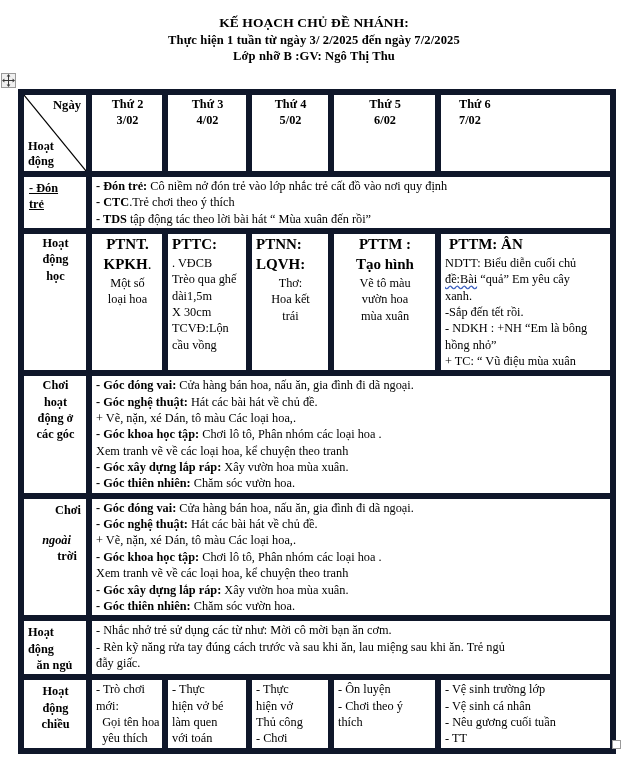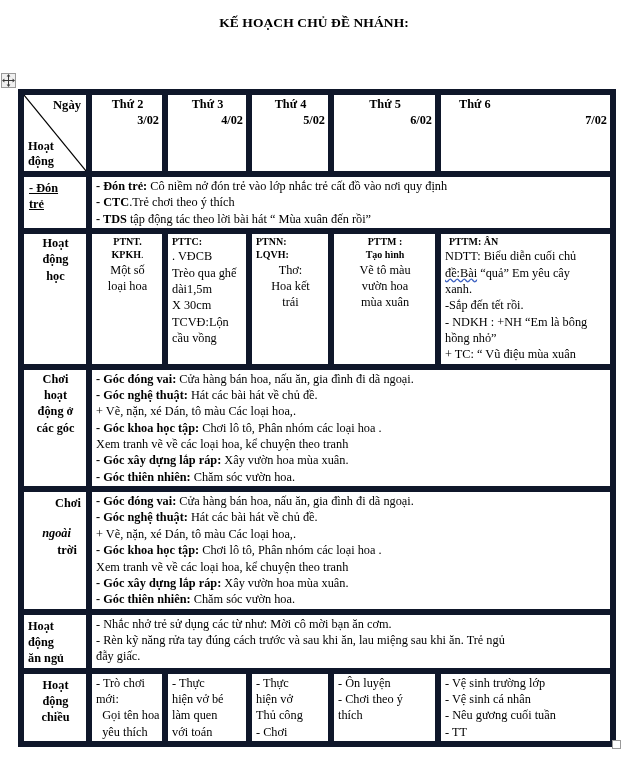--- a/index.html
+++ b/index.html
@@ -114,39 +114,41 @@
   }
 
   .day-head {
     text-align: center;
     font-weight: bold;
     vertical-align: top;
     padding-top: 3px;
     font-size: 12.6px;
     line-height: 1.38;
   }
-  .day-head .dnum { font-weight: bold; text-align: right; }
+  .day-head .dnum { font-weight: bold; }
 
   .b { font-weight: bold; }
   .ctr { text-align: center; }
   .rt  { text-align: right; }
 
   .grammar {
     text-decoration: underline wavy #3b5fc0;
     text-decoration-skip-ink: none;
   }
 
   .hd-cell { font-size: 12.3px; line-height: 1.36; }
-  .hd-cell .hd-t { font-weight: bold; font-size: 10px; }
+  .hd-cell .hd-t { font-weight: bold; font-size: 15px; }
 </style>
 </head>
 <body>
 
 <div class="doc-title">
   <div class="t-line underline">KẾ HOẠCH CHỦ ĐỀ NHÁNH:</div>
+  <div class="t-line sub">Thực hiện 1 tuần từ ngày 3/ 2/2025 đến ngày 7/2/2025</div>
+  <div class="t-line sub">Lớp nhỡ B :GV: Ngô Thị  Thu</div>
 </div>
 
 <div class="move-handle">
   <svg width="13" height="13" viewBox="0 0 13 13" aria-hidden="true">
     <g fill="#3a3a3a">
       <rect x="6" y="1" width="1" height="11"></rect>
       <rect x="1" y="6" width="11" height="1"></rect>
       <polygon points="6.5,0 4.6,2.4 8.4,2.4"></polygon>
       <polygon points="6.5,13 4.6,10.6 8.4,10.6"></polygon>
       <polygon points="0,6.5 2.4,4.6 2.4,8.4"></polygon>
@@ -296,21 +298,21 @@
       <div><span> Xem tranh vẽ về các loại hoa,  kể chuyện theo tranh</span></div>
       <div><span class="b">- Góc xây dựng lắp ráp:</span><span> Xây vườn hoa mùa xuân.</span></div>
       <div><span class="b">- Góc thiên nhiên:</span><span> Chăm sóc vườn hoa.</span></div>
     </td>
   </tr>
 
   <tr>
     <td class="label-cell top" style="text-align:left; padding-left:4px;">
       <div>Hoạt</div>
       <div>động</div>
-      <div style="text-align:left; padding-right:2px;">ăn ngủ</div>
+      <div style="text-align:center; padding-right:2px;">ăn ngủ</div>
     </td>
     <td colspan="5">
       <div>- Nhắc nhở trẻ sử dụng các từ như: Mời cô mời bạn ăn cơm.</div>
       <div>- Rèn kỹ năng rửa tay đúng cách trước và sau khi ăn, lau miệng sau khi ăn. Trẻ ngủ</div>
       <div>đẫy giấc.</div>
     </td>
   </tr>
 
   <tr>
     <td class="label-cell top">

